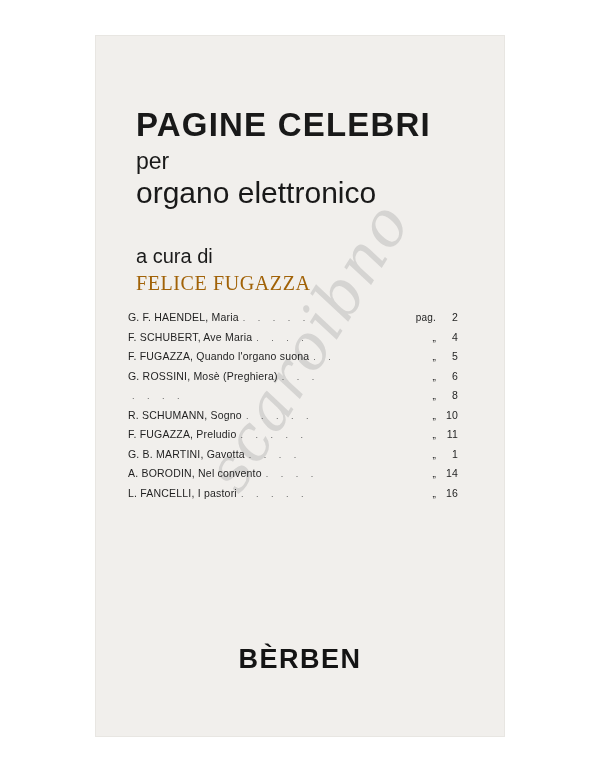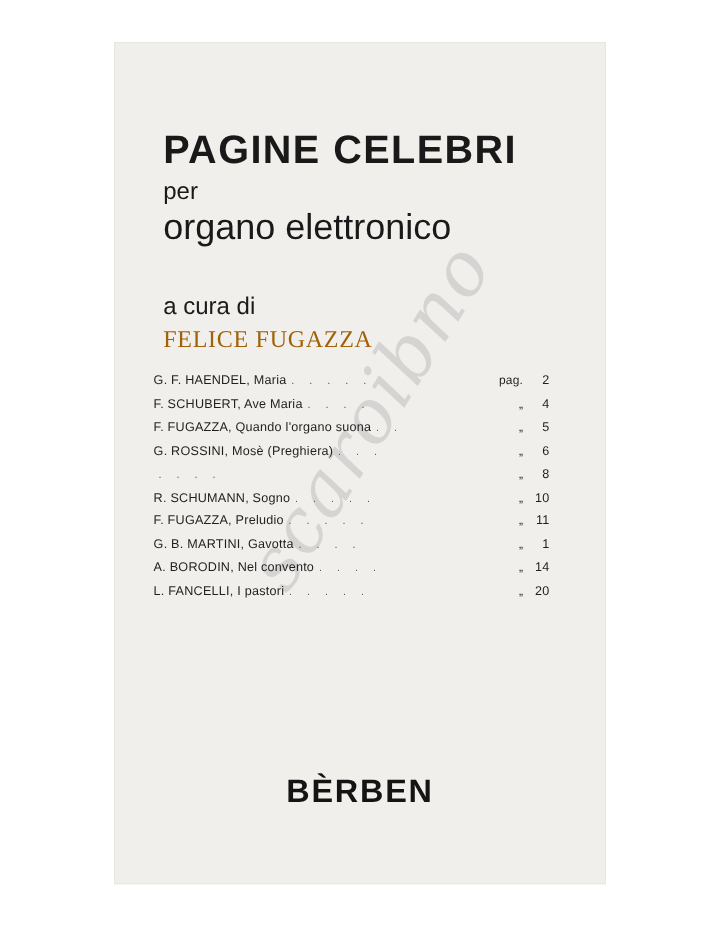--- a/index.html
+++ b/index.html
@@ -61,21 +61,21 @@
   }
   .title-main {
     font-size: 33px;
     font-weight: bold;
     letter-spacing: 1.2px;
     color: #191919;
     line-height: 1.05;
     white-space: nowrap;
   }
   .title-sub1 {
-    font-size: 20px;
+    font-size: 23px;
     color: #191919;
     margin-top: 6px;
     line-height: 1.1;
   }
   .title-sub2 {
     font-size: 30px;
     color: #191919;
     margin-top: 2px;
     line-height: 1.1;
     white-space: nowrap;
@@ -232,21 +232,21 @@
           <span class="c-entry">A. BORODIN, Nel convento</span>
           <span class="c-dots">.    .    .    .</span>
           <span class="c-pagelabel">„</span>
           <span class="c-page">14</span>
         </div>
 
         <div class="content-row">
           <span class="c-entry">L. FANCELLI, I pastori</span>
           <span class="c-dots">.    .    .    .    .</span>
           <span class="c-pagelabel">„</span>
-          <span class="c-page">20</span>
+          <span class="c-page">16</span>
         </div>
 
       </div>
 
       <div class="publisher">BÈRBEN</div>
 
     </div>
   </div>
 </div>
 

